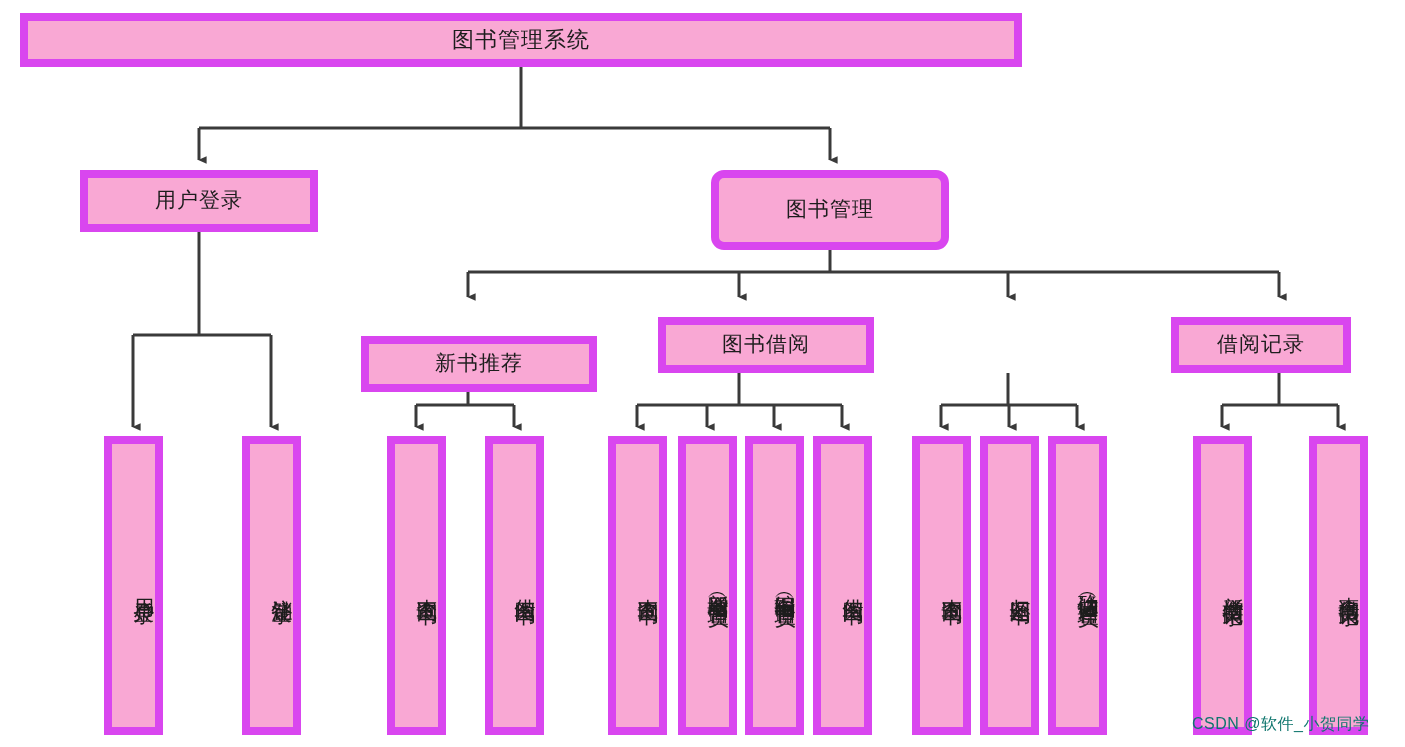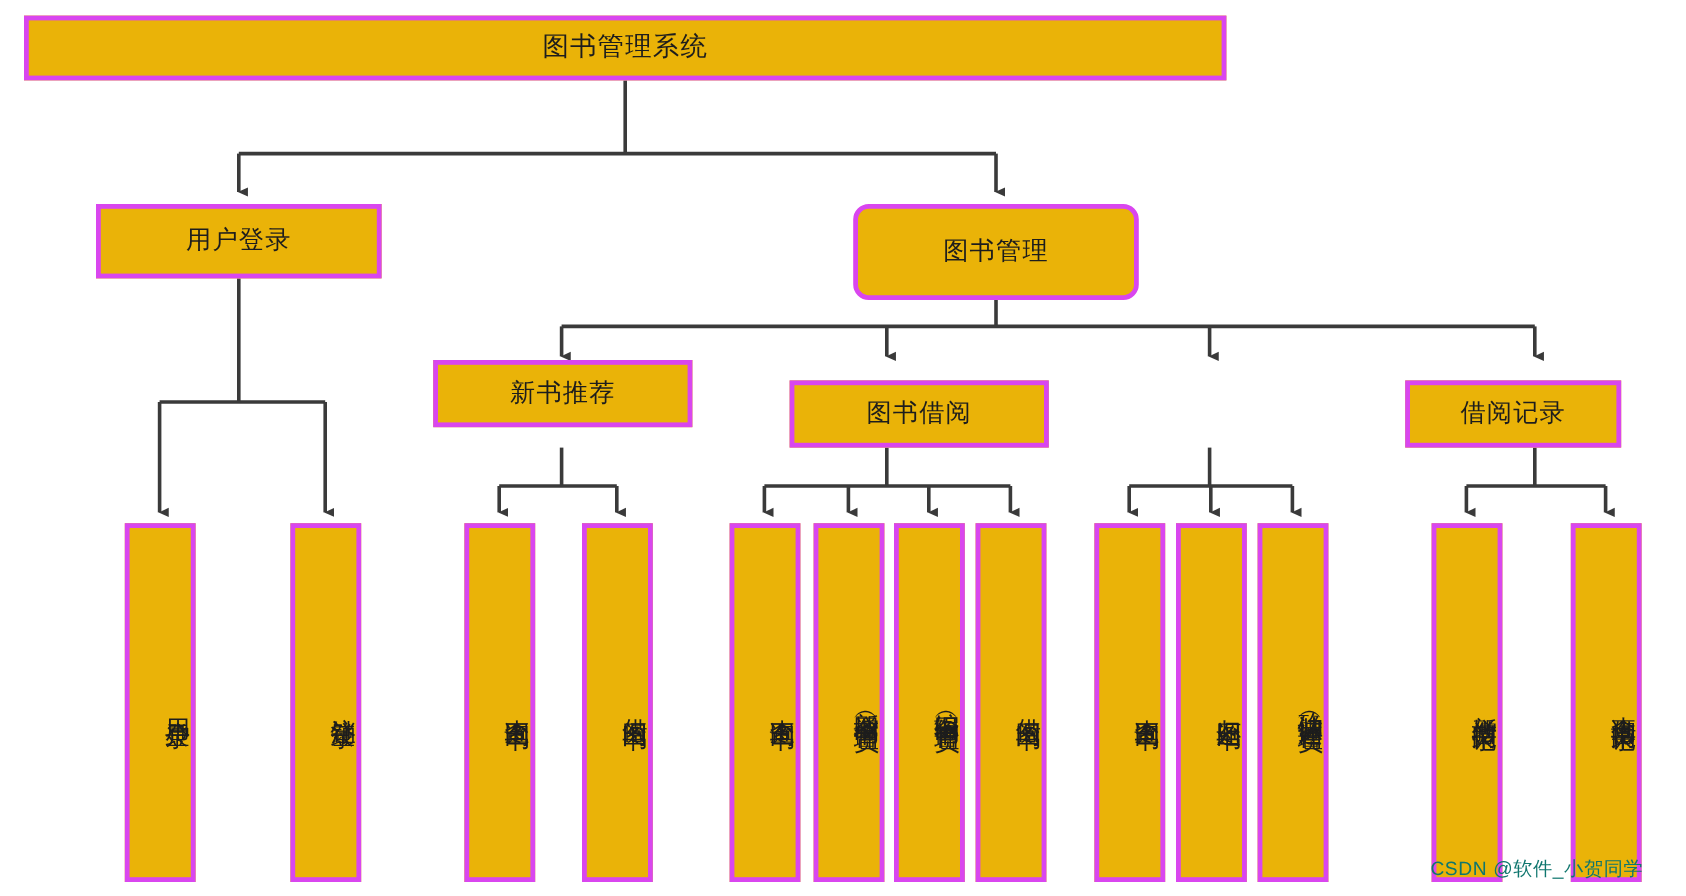--- a/index.html
+++ b/index.html
@@ -21,22 +21,22 @@
   #edge-layer {
     position: absolute;
     left: 0;
     top: 0;
     width: 1405px;
     height: 747px;
   }
   .node {
     position: absolute;
     box-sizing: border-box;
-    border: 4px solid #d946ef;
-    background: #eab308;
+    border: 8px solid #d946ef;
+    background: #f9a8d4;
     display: flex;
     align-items: center;
     justify-content: center;
     color: #1d1d1d;
     z-index: 2;
   }
   .node.horiz {
     font-size: 21px;
     letter-spacing: 1px;
     line-height: 1.2;
@@ -133,21 +133,21 @@
     <span>图书管理系统</span>
   </div>
 
   <div class="node horiz" style="left:80px; top:170px; width:238px; height:62px;">
     <span>用户登录</span>
   </div>
   <div class="node horiz" style="left:711px; top:170px; width:238px; height:80px;border-radius:13px;">
     <span>图书管理</span>
   </div>
 
-  <div class="node horiz" style="left:361px; top:300px; width:216px; height:56px;">
+  <div class="node horiz" style="left:361px; top:336px; width:236px; height:56px;">
     <span>新书推荐</span>
   </div>
   <div class="node horiz" style="left:632px; top:317px; width:216px; height:56px;margin-left:26px;">
     <span>图书借阅</span>
   </div>
   <div class="node horiz" style="left:1171px; top:317px; width:180px; height:56px;">
     <span>借阅记录</span>
   </div>
 
   <div class="node vert" style="left:104px; top:436px; width:59px; height:299px;">

